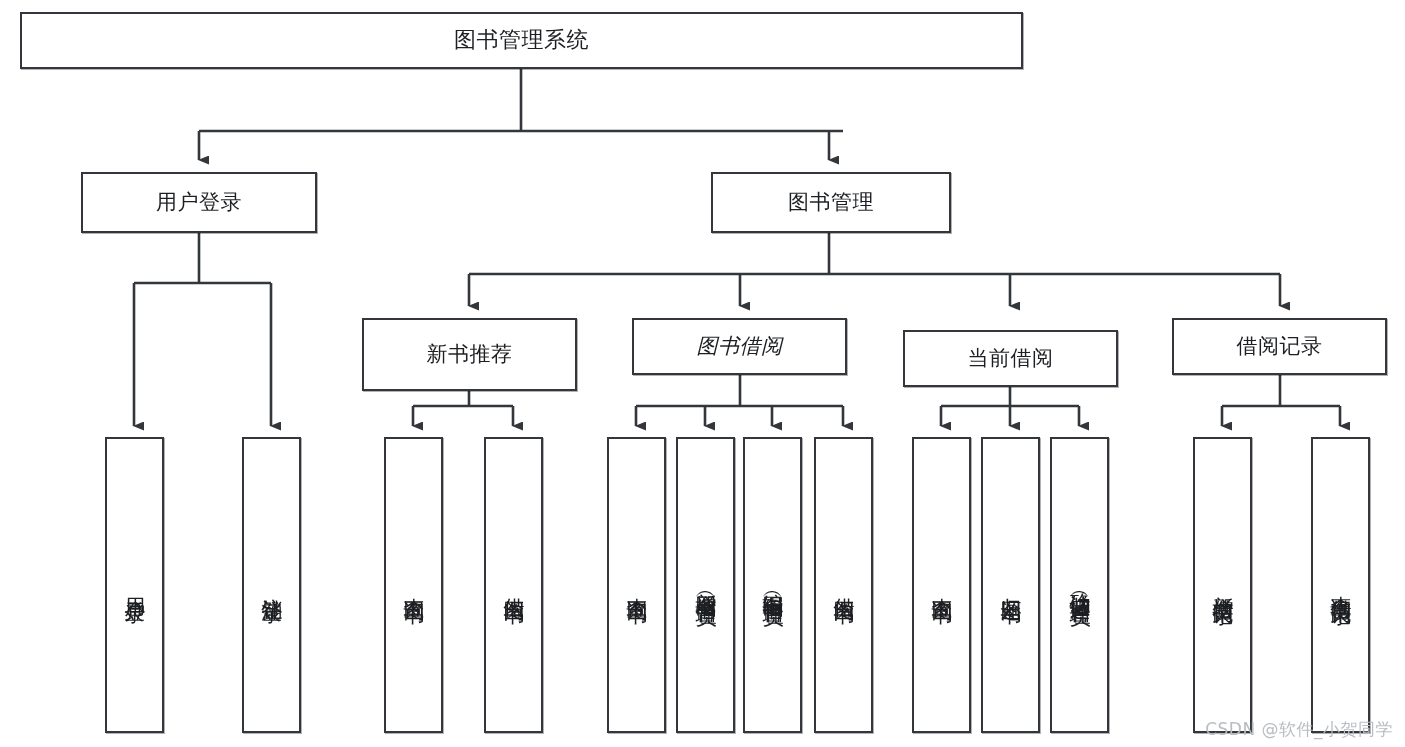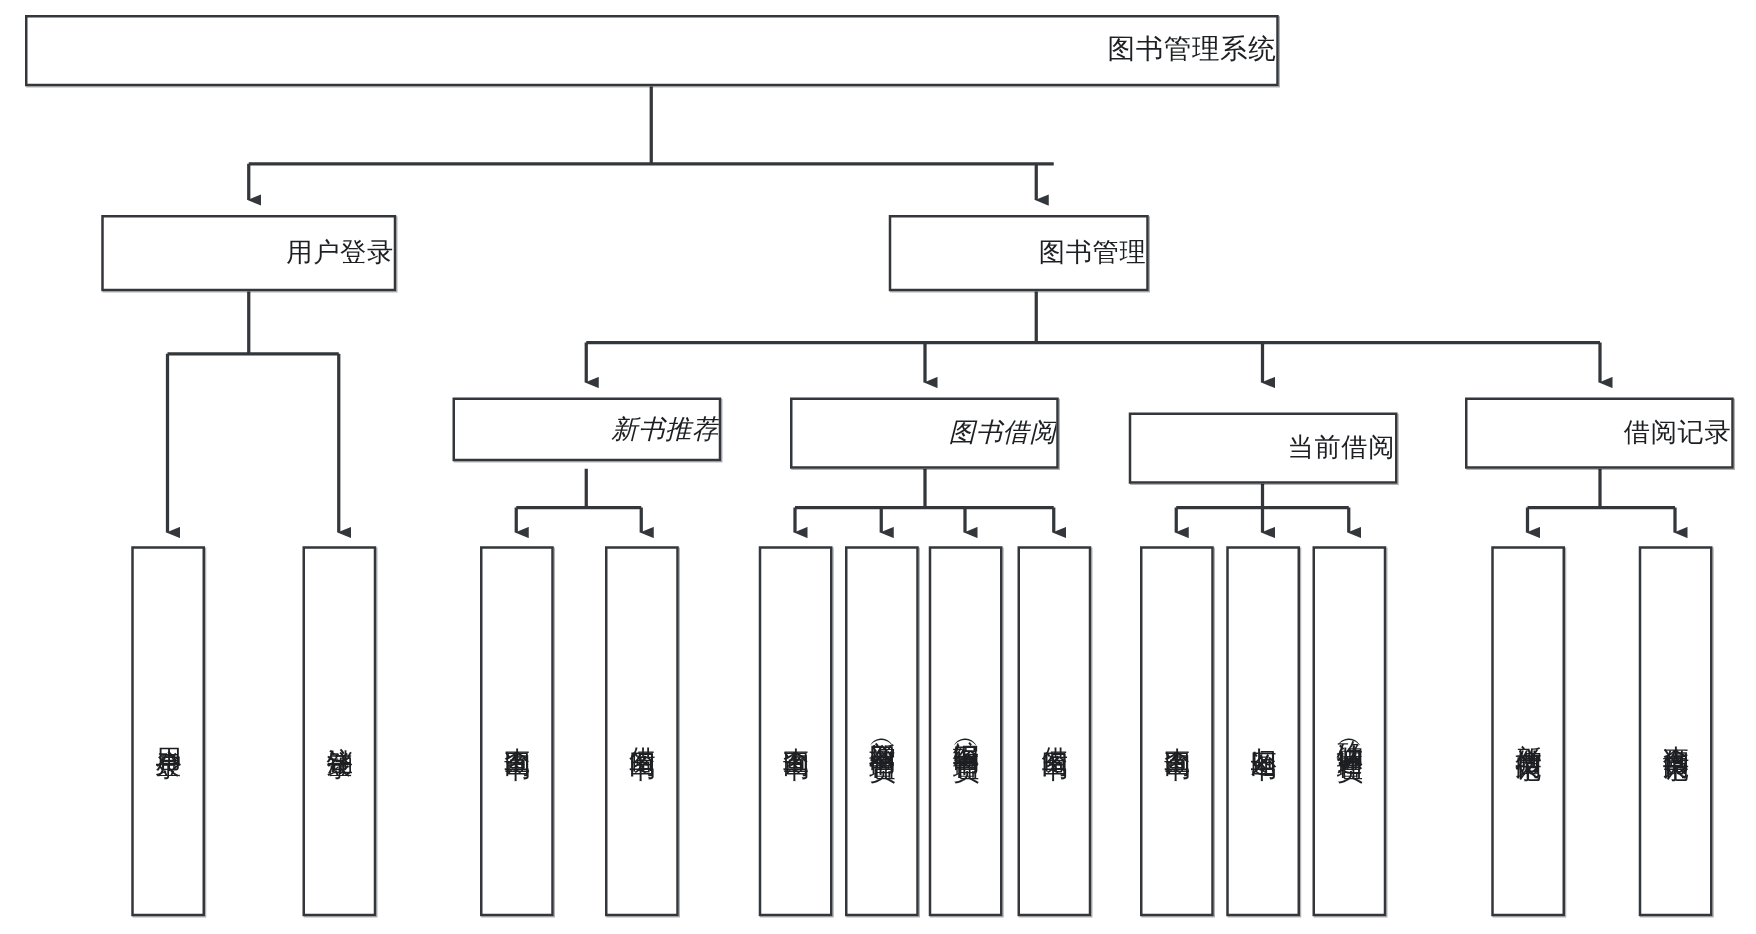--- a/index.html
+++ b/index.html
@@ -27,21 +27,21 @@
     height: 747px;
   }
   .node-box {
     position: absolute;
     box-sizing: border-box;
     background: #ffffff;
     border: 2px solid #33373b;
     box-shadow: 1px 1px 0 rgba(0,0,0,0.30);
     display: flex;
     align-items: center;
-    justify-content: flex-end;
+    justify-content: center;
     overflow: hidden;
   }
   .node-label-h {
     font-size: 21px;
     line-height: 1.2;
     color: #1d1f22;
     letter-spacing: 0.5px;
     white-space: nowrap;
     text-align: center;
   }
@@ -129,25 +129,25 @@
   </svg>
 
   <div class="node-box level0" style="left:20px; top:12px; width:1003px; height:57px;">
     <span class="node-label-h">图书管理系统</span>
   </div>
 
   <div class="node-box level1" style="left:81px; top:172px; width:236px; height:61px;">
     <span class="node-label-h">用户登录</span>
   </div>
 
-  <div class="node-box level1" style="left:711px; top:172px; width:208px; height:61px;">
+  <div class="node-box level1" style="left:711px; top:172px; width:240px; height:61px;">
     <span class="node-label-h">图书管理</span>
   </div>
 
-  <div class="node-box level2" style="left:362px; top:318px; width:215px; height:51px;font-style:italic;">
+  <div class="node-box level2" style="left:362px; top:318px; width:215px; height:73px;">
     <span class="node-label-h">新书推荐</span>
   </div>
 
   <div class="node-box level2" style="left:632px; top:318px; width:215px; height:57px;font-style:italic;">
     <span class="node-label-h">图书借阅</span>
   </div>
 
   <div class="node-box level2" style="left:903px; top:330px; width:215px; height:57px;">
     <span class="node-label-h">当前借阅</span>
   </div>
@@ -201,13 +201,14 @@
   </div>
 
   <div class="node-box leaf" style="left:1193px; top:437px; width:59px; height:296px;">
     <span class="node-label-v">新增借阅记录</span>
   </div>
 
   <div class="node-box leaf" style="left:1311px; top:437px; width:59px; height:296px;">
     <span class="node-label-v">查询借阅记录</span>
   </div>
 
+  <div class="watermark">CSDN @软件_小贺同学</div>
 </div>
 
 </body></html>

